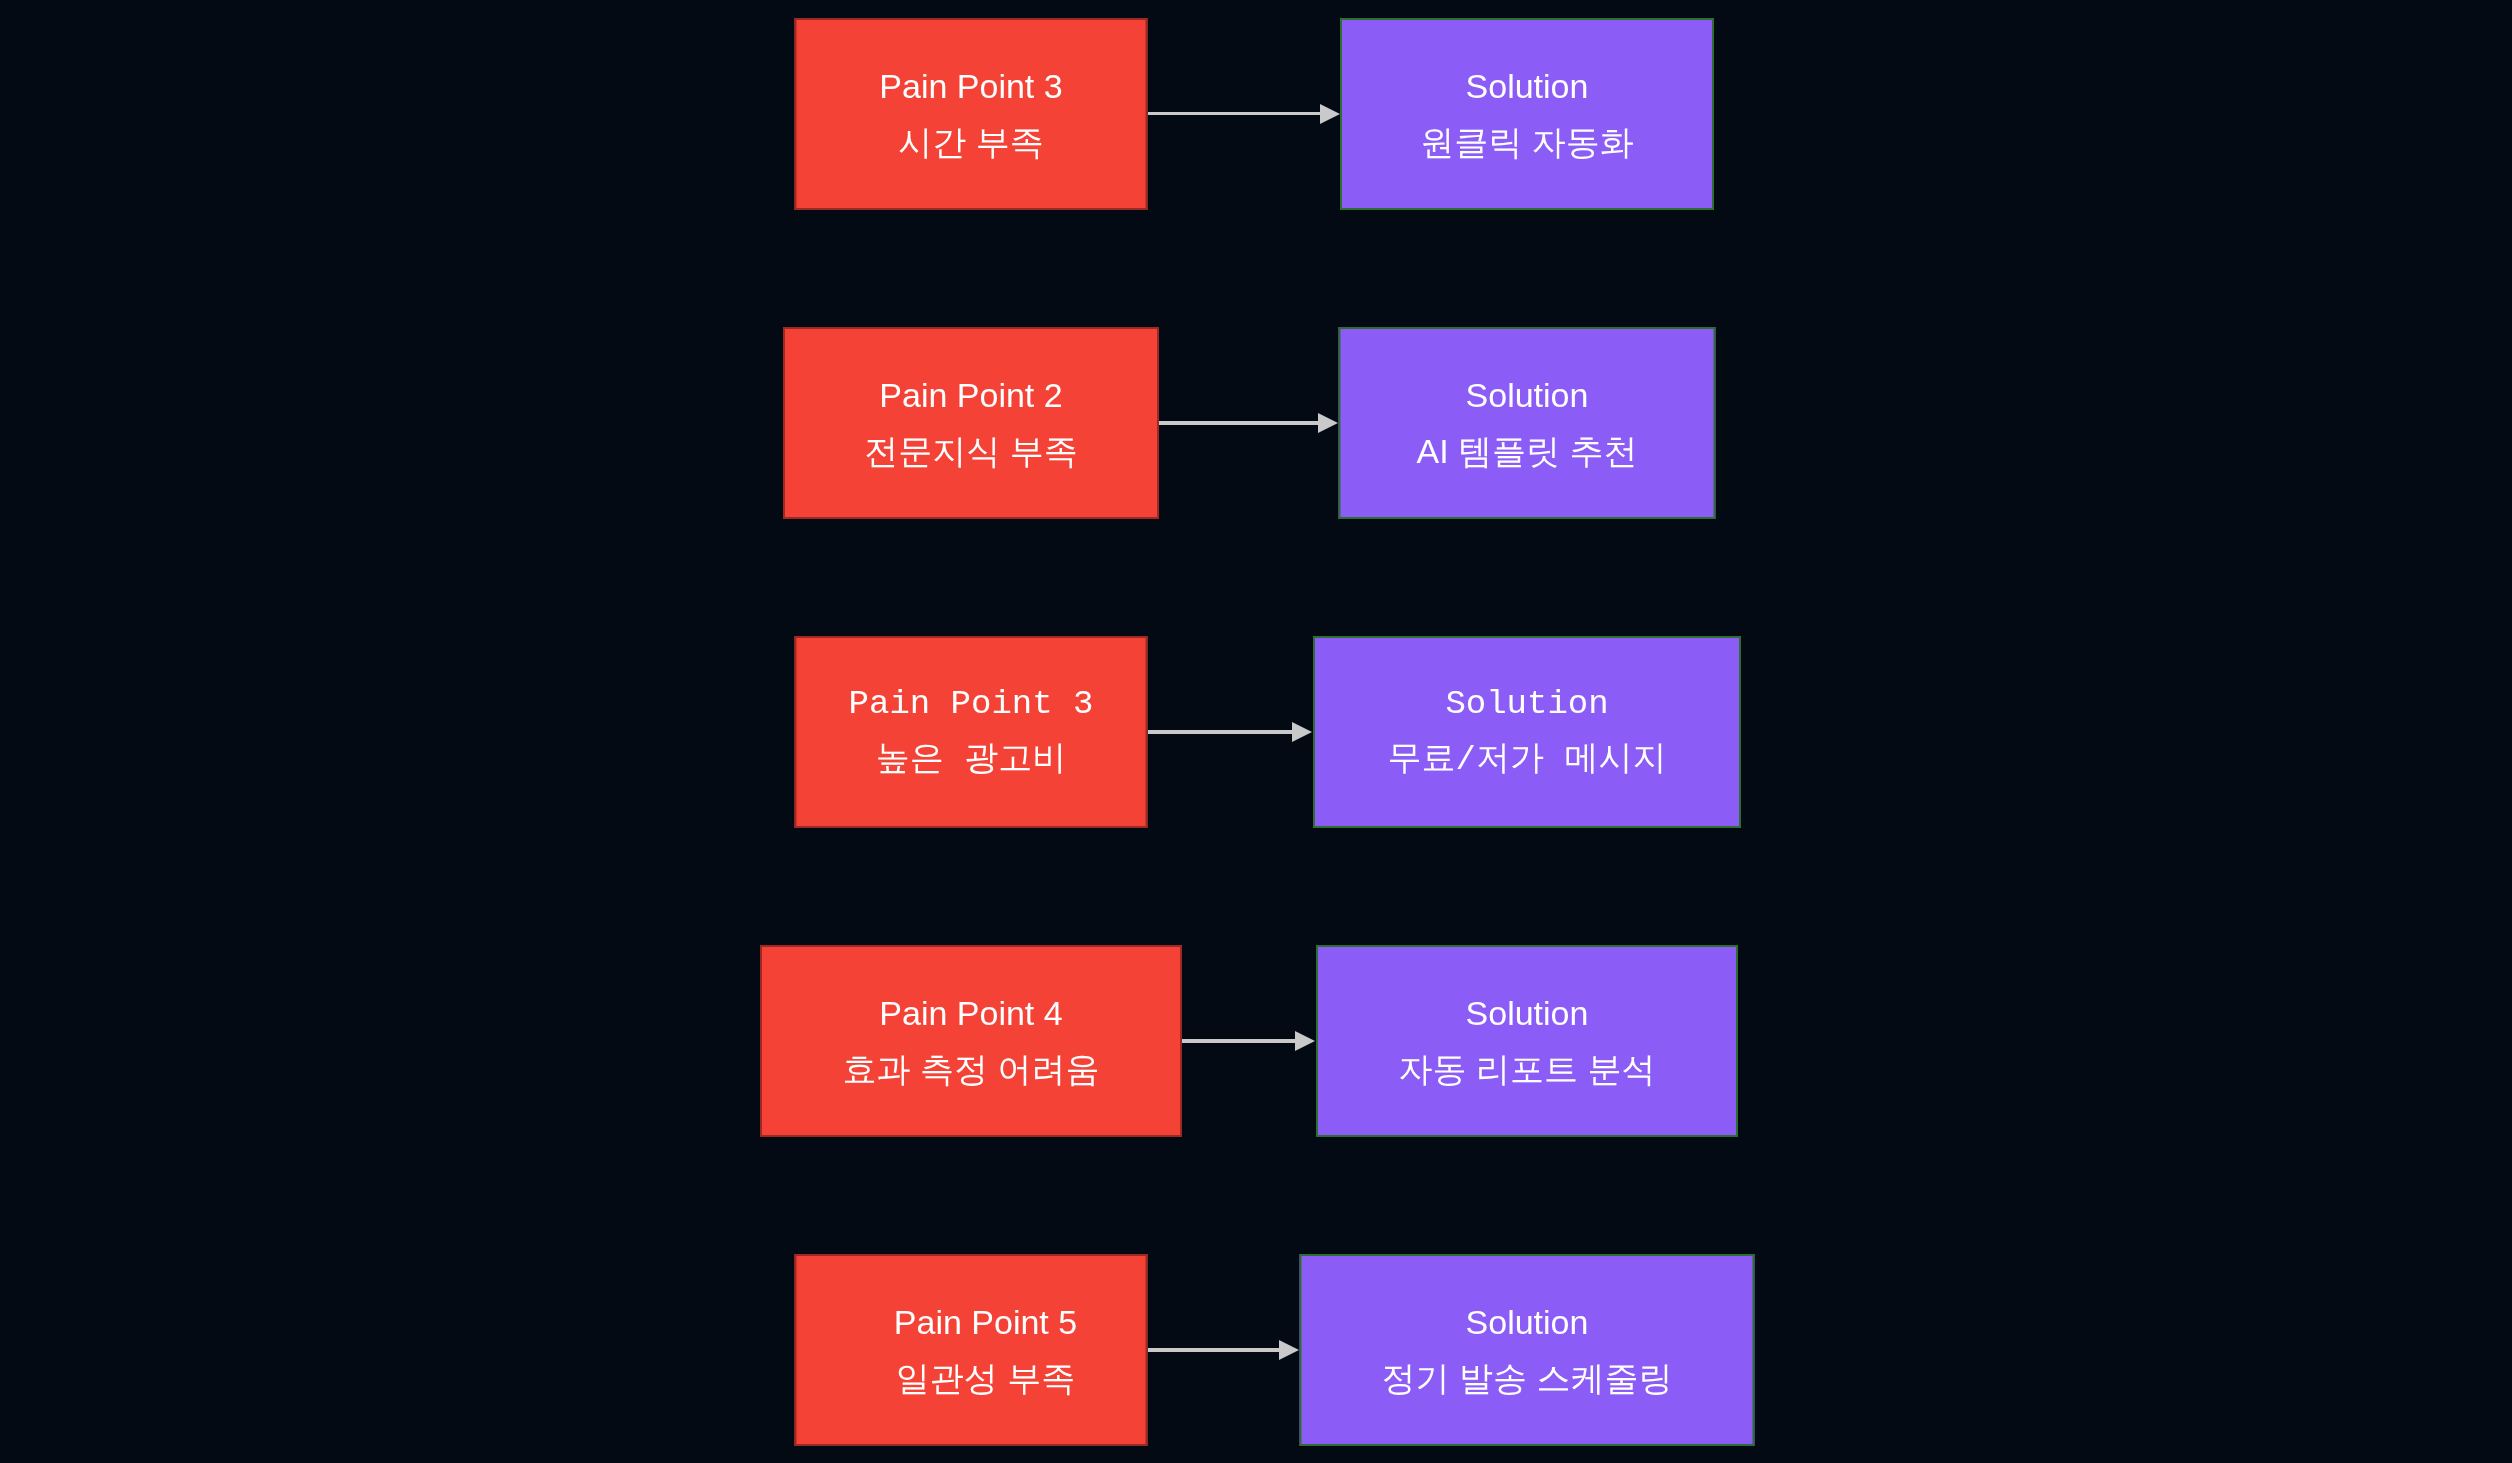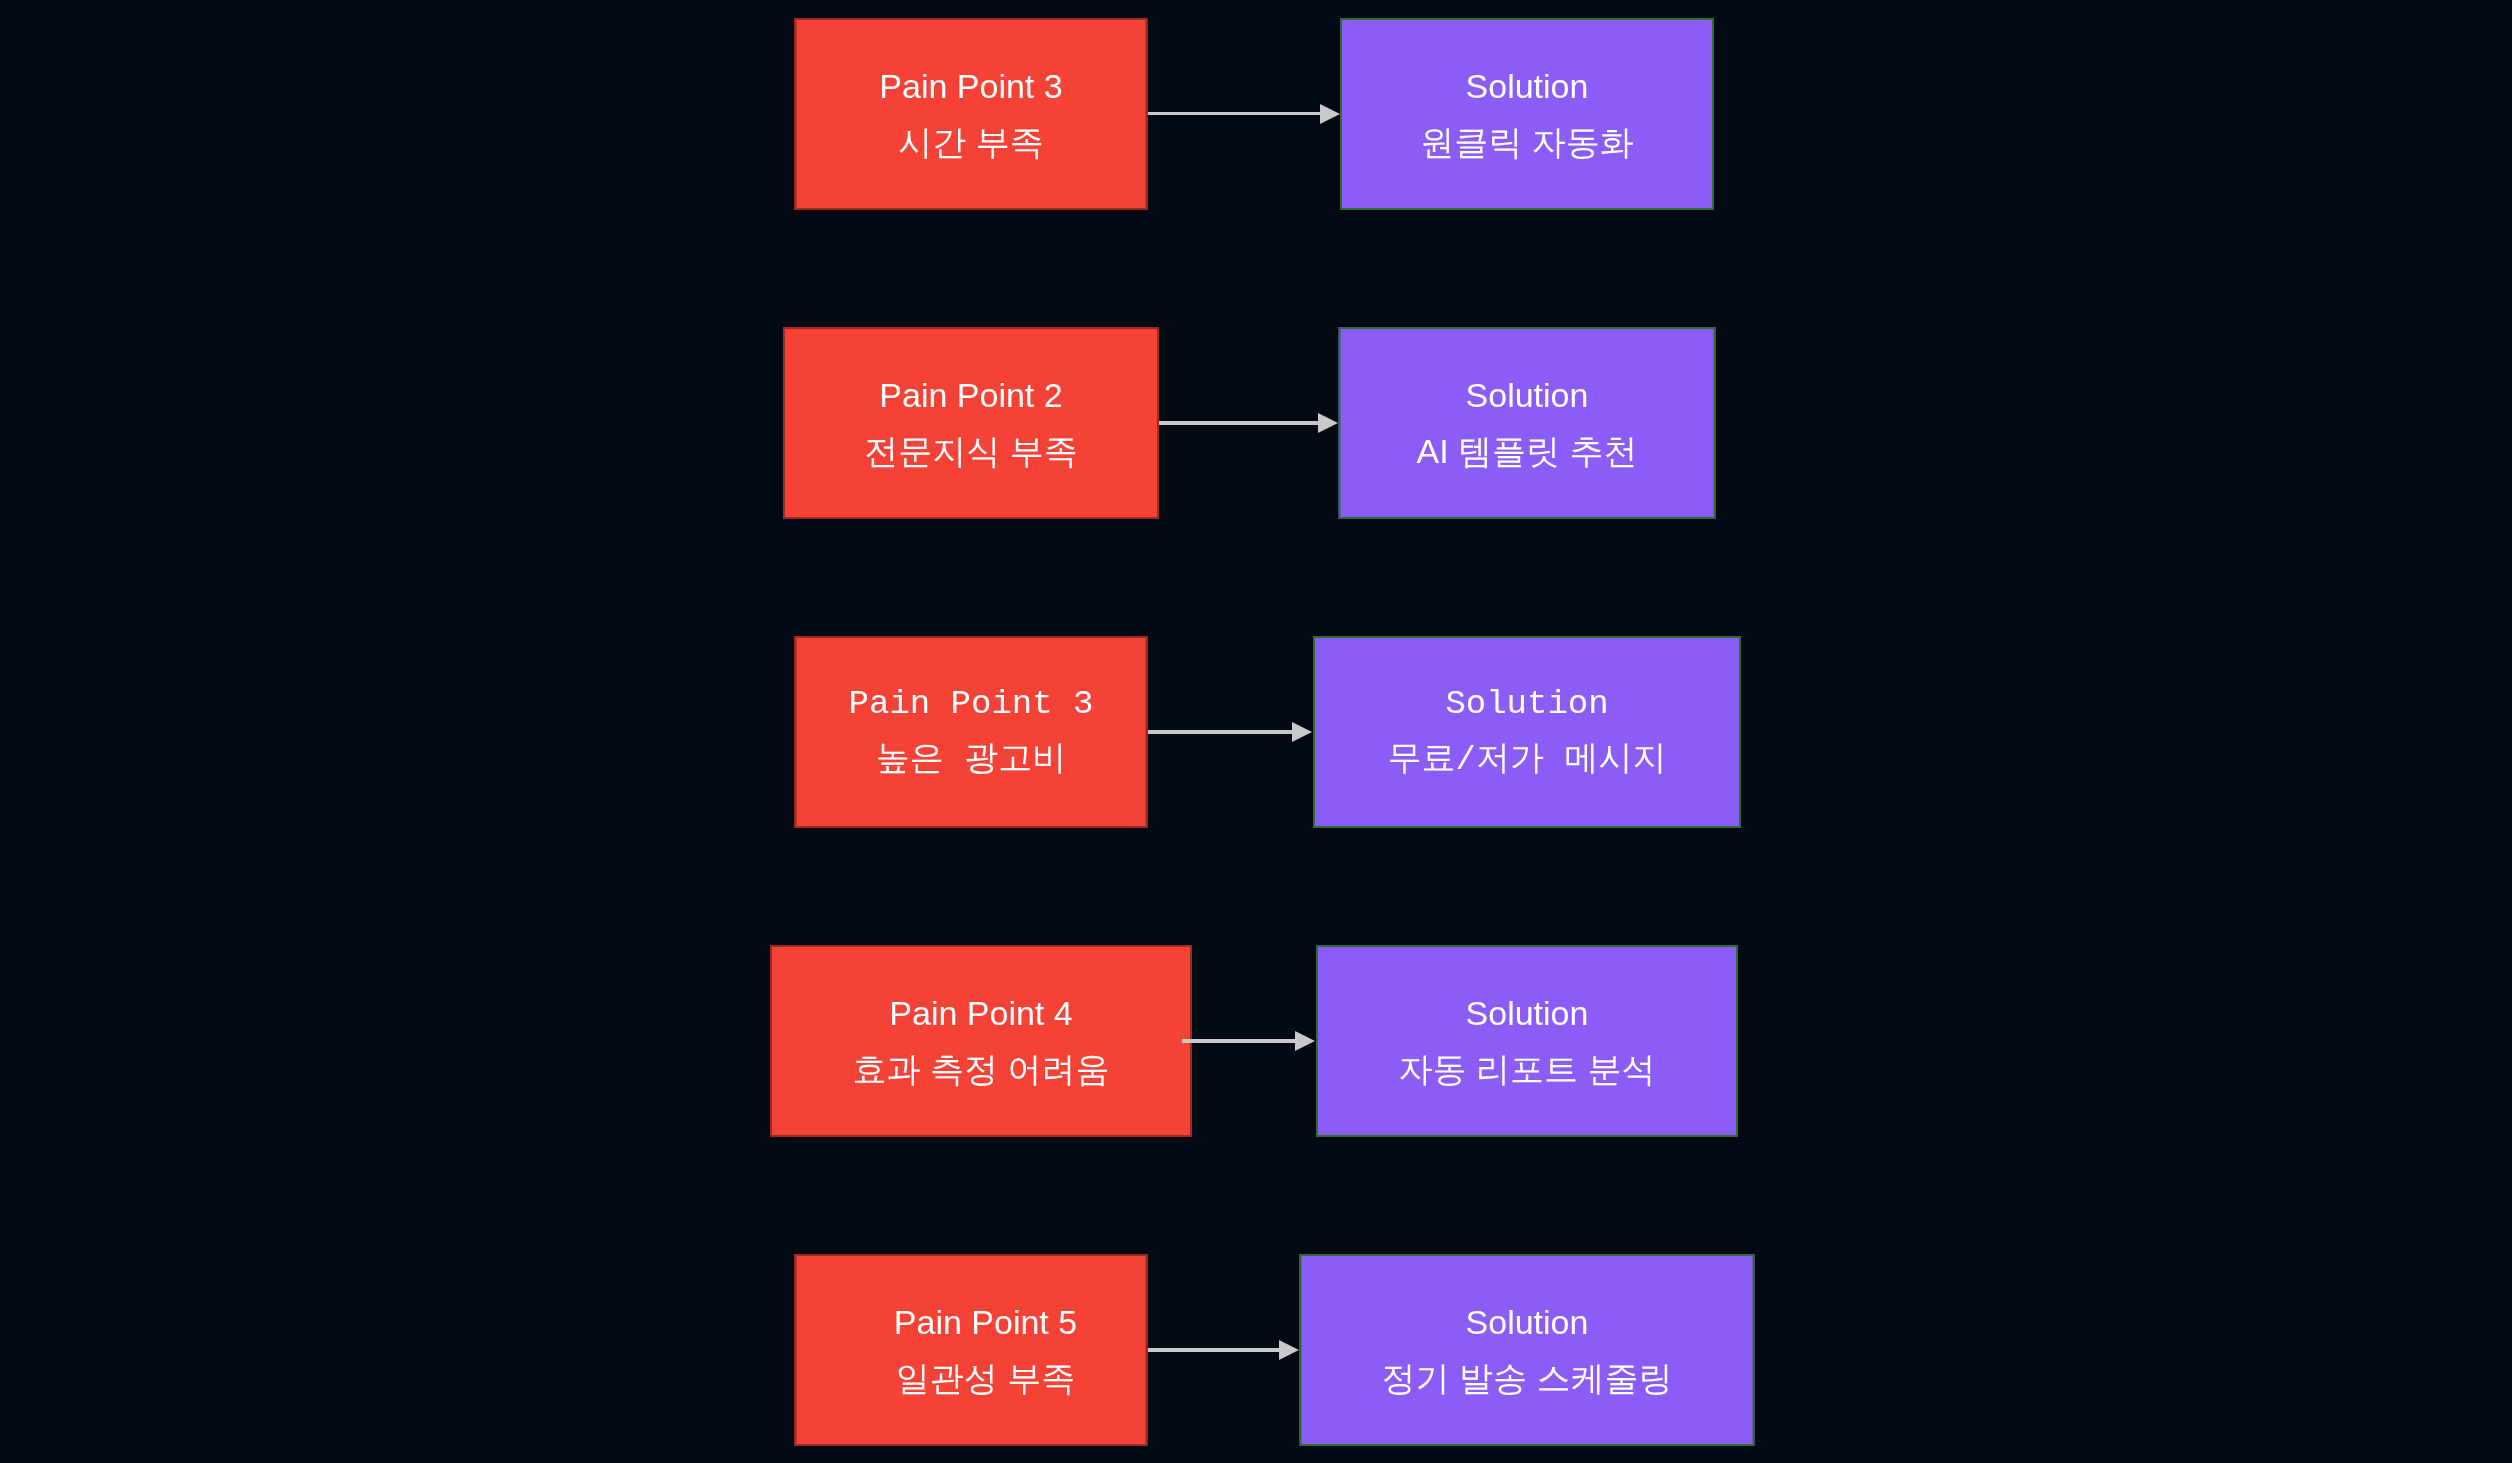--- a/index.html
+++ b/index.html
@@ -50,21 +50,21 @@
   }
   .solution {
     left: 1527px;
     background: #8b5cf6;
     border: 2.8px solid #2f6e32;
   }
   
   .row-1 .pain { width: 353px; }
   .row-2 .pain { width: 376px; }
   .row-3 .pain { width: 353px; }
-  .row-4 .pain { width: 422px; margin-left: 10px; }
+  .row-4 .pain { width: 422px; }
   .row-5 .pain { width: 353px; padding-left: 29px; }
   .row-1 .solution { width: 374px; }
   .row-2 .solution { width: 377px; }
   .row-3 .solution { width: 428px; }
   .row-4 .solution { width: 422px; }
   .row-5 .solution { width: 455px; }
 
   
   .arrow-line {
     position: absolute;

